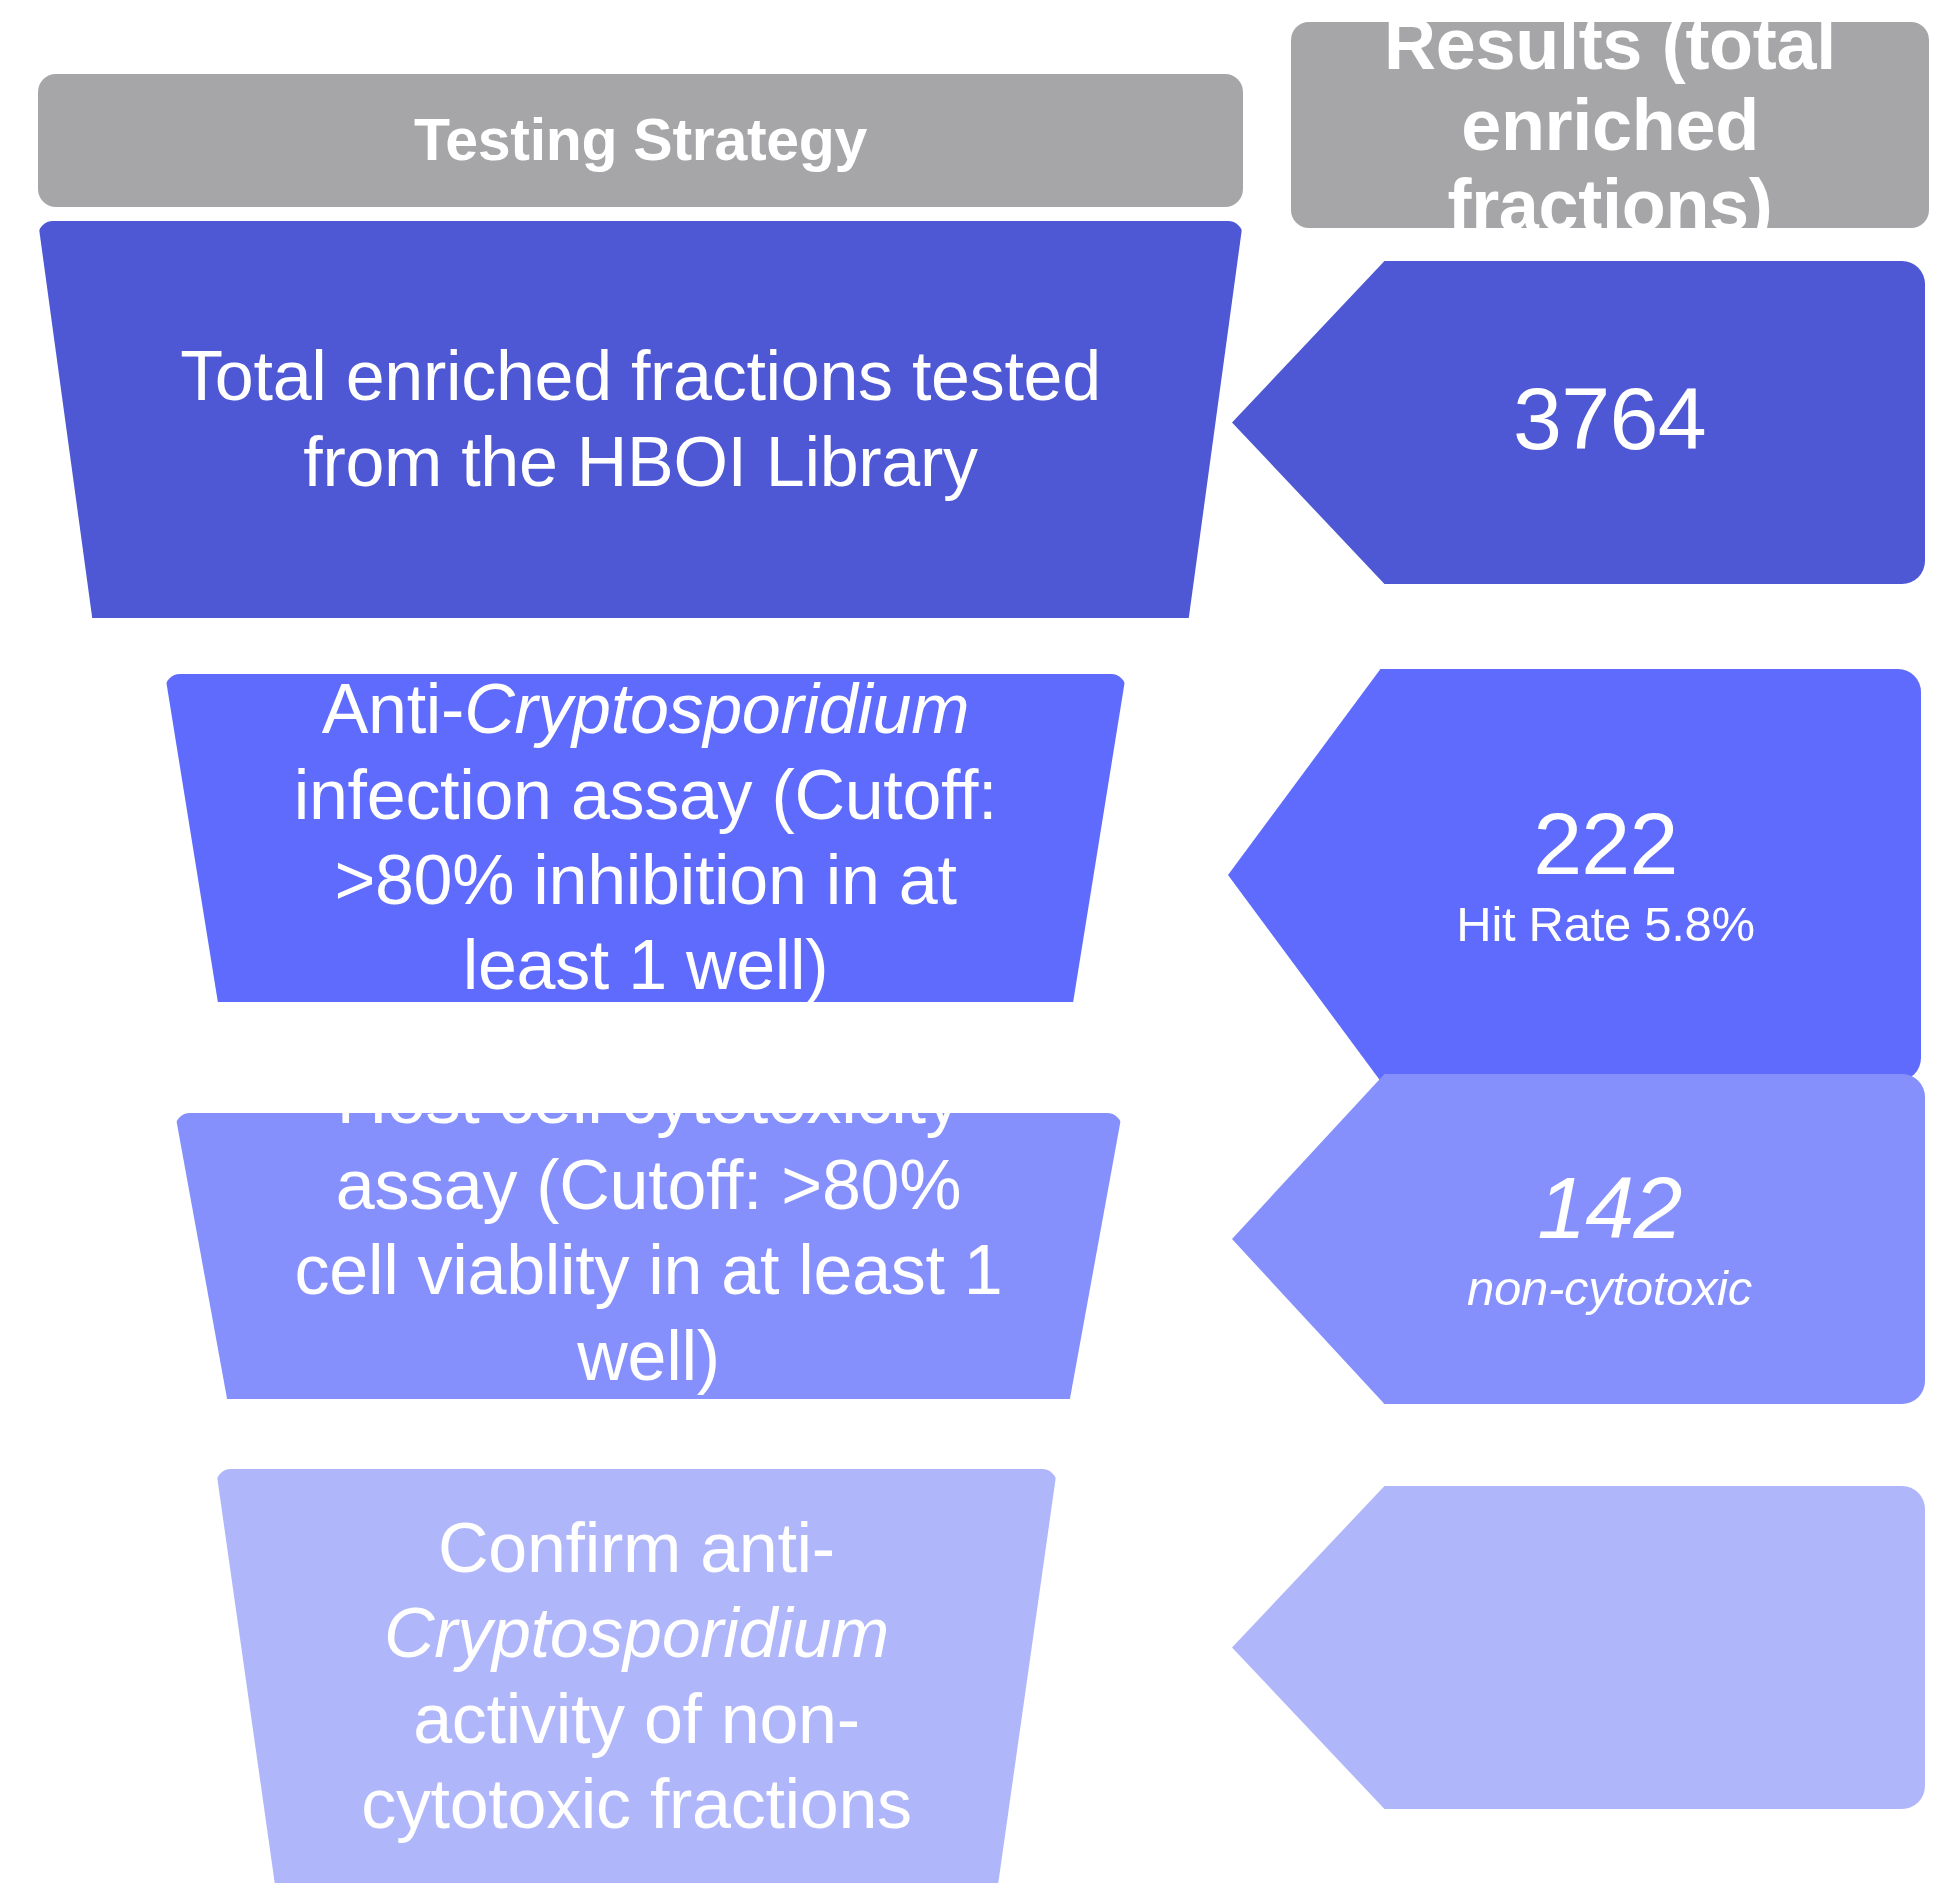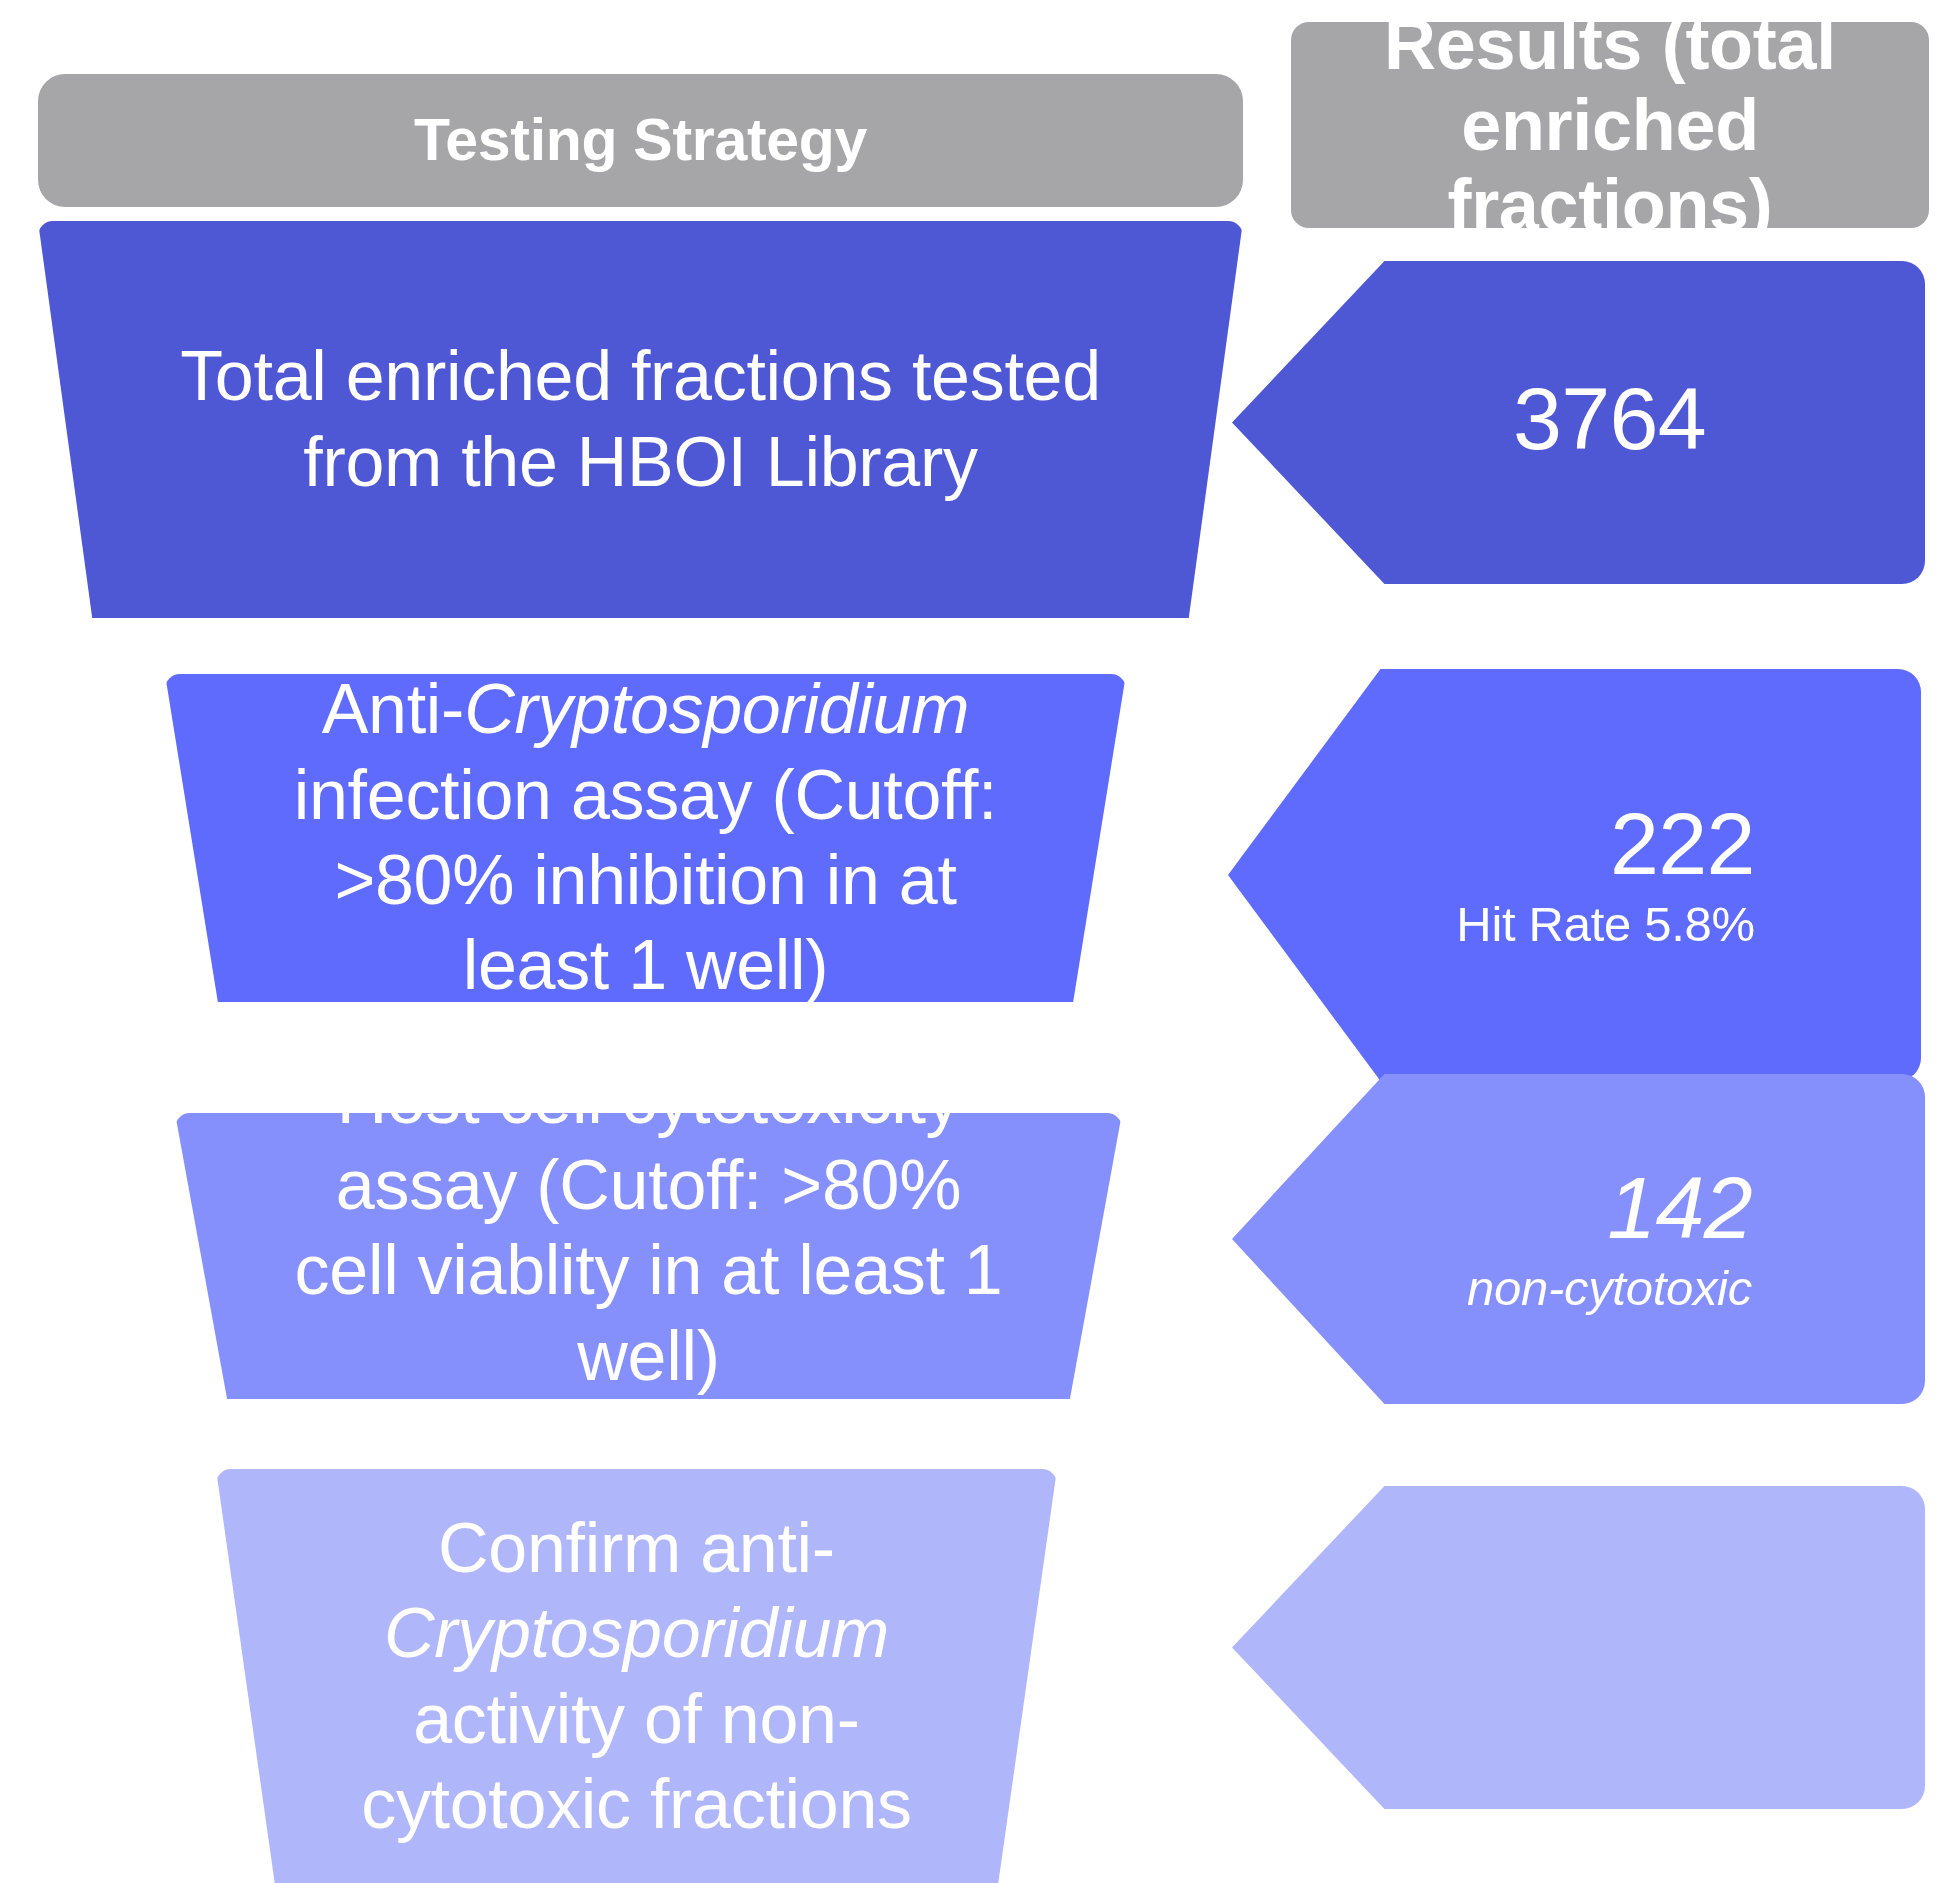--- a/index.html
+++ b/index.html
@@ -34,21 +34,20 @@
     line-height: 1.12;
     box-sizing: border-box;
   }
   #header-strategy {
     left: 38px;
     top: 74px;
     width: 1205px;
     height: 133px;
     font-size: 59px;
     letter-spacing: -0.3px;
-    border-radius: 27px;
   }
   #header-results {
     left: 1291px;
     top: 22px;
     width: 638px;
     height: 206px;
     font-size: 72px;
     padding: 0 12.4px;
     letter-spacing: -0.3px;
   }
@@ -103,21 +102,21 @@
   #stage-4 .funnel-label { width: 84%; }
 
   
   .result-arrow {
     position: absolute;
     display: flex;
     flex-direction: column;
     align-items: center;
     justify-content: center;
     color: #ffffff;
-    text-align: right;
+    text-align: center;
     box-sizing: border-box;
   }
   .arrow-shape {
     position: absolute;
     inset: 0;
     border-radius: 23px;
     clip-path: polygon(22% 0%, 100% 0%, 100% 100%, 22% 100%, 0% 50%);
   }
   .arrow-body { position: relative; z-index: 2; padding-left: 62px; }
   .arrow-primary {

